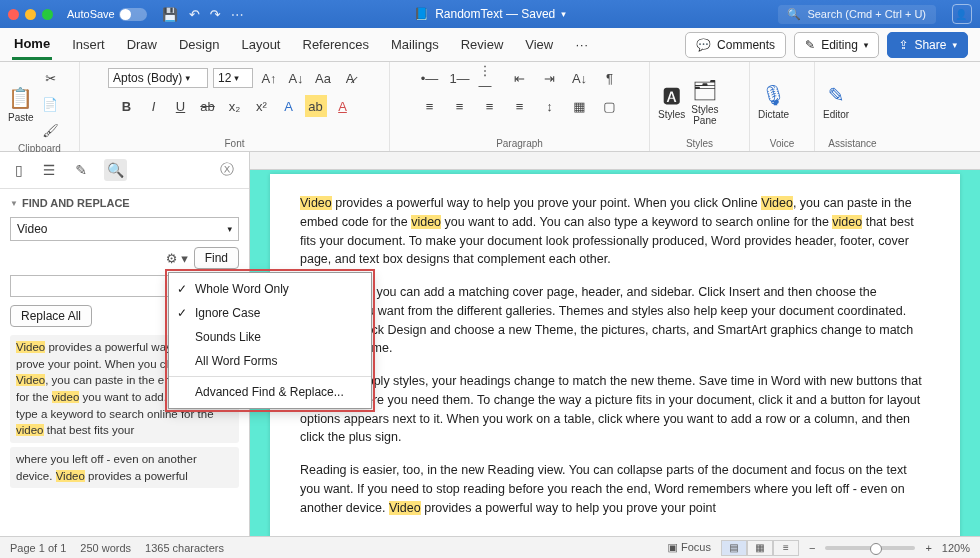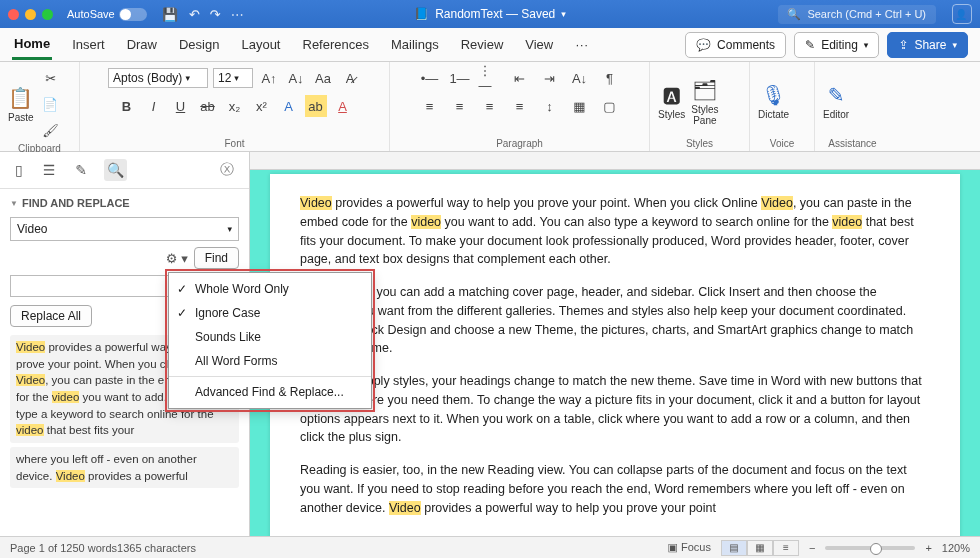--- a/index.html
+++ b/index.html
@@ -62,21 +62,21 @@
 .doc-area{flex:1;background:#5eead4;overflow:hidden;position:relative;}
 .ruler{height:18px;background:#f4f4f4;border-bottom:1px solid #d0d0d0;}
 .page{background:#fff;margin:4px 20px 0 20px;padding:20px 30px;min-height:100%;box-shadow:0 0 4px rgba(0,0,0,.15);font-size:12.5px;line-height:1.5;color:#222;}
 .page p{margin-bottom:14px;}
 
 .dropdown{position:absolute;left:168px;top:272px;width:204px;background:#fff;border:1px solid #999;border-radius:0;box-shadow:0 4px 12px rgba(0,0,0,.2);outline:2px solid #d14b4b;outline-offset:1px;padding:4px 0;z-index:50;}
 .dropdown .mi{padding:5px 12px 5px 26px;font-size:12px;position:relative;}
 .dropdown .mi.check::before{content:"✓";position:absolute;left:8px;}
 .dropdown .sep{height:1px;background:#ddd;margin:3px 0;}
 
-.statusbar{height:22px;background:#f3f3f3;border-top:1px solid #d0d0d0;display:flex;align-items:center;padding:0 10px;font-size:11px;color:#555;}
+.statusbar{height:22px;background:#f3f3f3;border-top:1px solid #d0d0d0;display:flex;align-items:center;padding:0 10px;font-size:11px;color:#555;gap:14px;}
 .statusbar .right{margin-left:auto;display:flex;align-items:center;gap:10px;}
 .viewbtns{display:flex;}
 .viewbtns span{width:26px;height:16px;border:1px solid #ccc;display:flex;align-items:center;justify-content:center;font-size:10px;}
 .viewbtns span.on{background:#d8e3f5;}
 .zoom-slider{width:90px;height:4px;background:#ccc;position:relative;border-radius:2px;}
 .zoom-slider::after{content:"";position:absolute;left:50%;top:-3px;width:10px;height:10px;background:#fff;border:1px solid #888;border-radius:50%;}
 </style>
 </head>
 <body>
 

